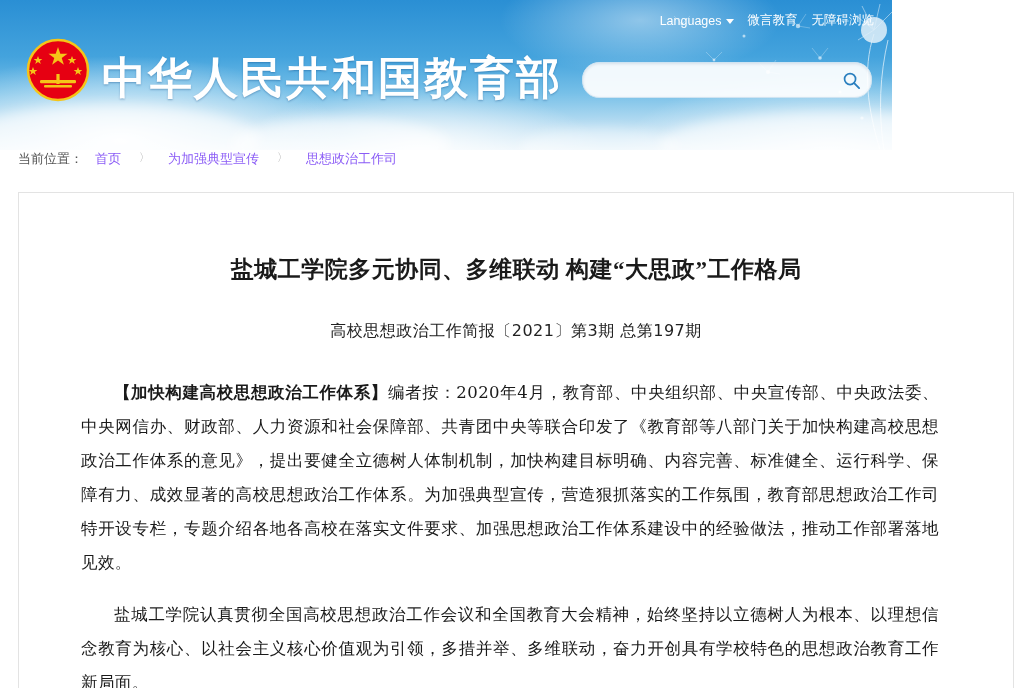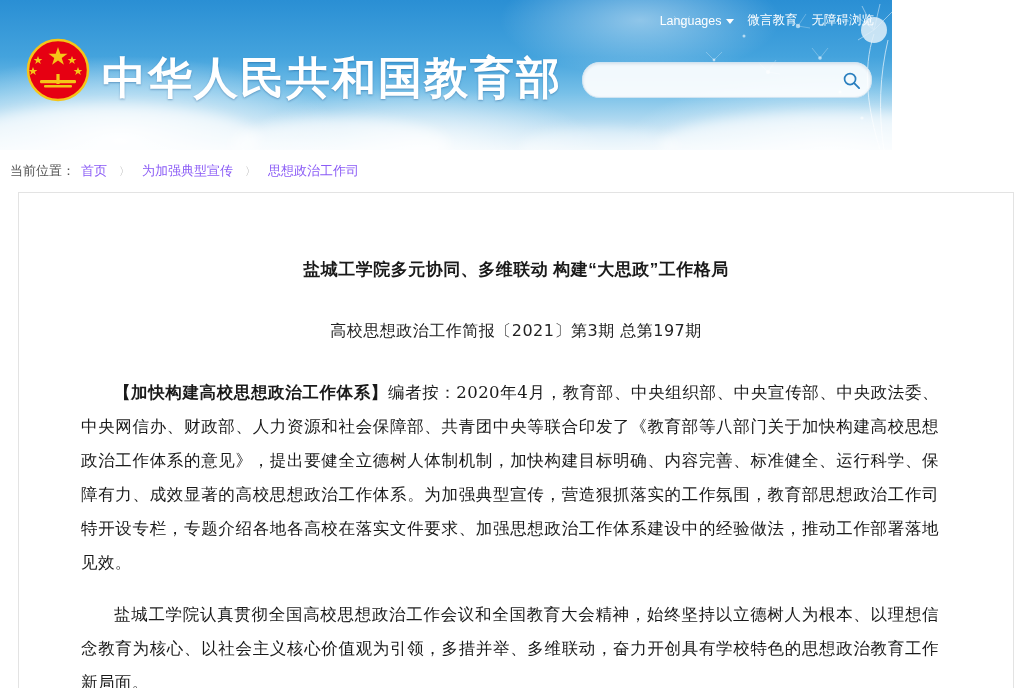--- a/index.html
+++ b/index.html
@@ -150,26 +150,25 @@
     cursor: pointer;
     display: flex;
     align-items: center;
     justify-content: center;
   }
 
   
   .breadcrumb {
     height: 42px;
     display: flex;
-    align-items: center;
-    padding-left: 10px;
+    padding-left: 18px;
     font-size: 13px;
     color: #555;
     background: #ffffff;
-    gap: 6px;
+    gap: 12px;
   }
   .breadcrumb .sep {
     color: #b5b5b5;
     font-size: 11px;
     margin: 0 6px;
   }
   .breadcrumb a {
     color: #8b5cf6;
     text-decoration: none;
   }
@@ -183,22 +182,22 @@
   .article {
     border: 1px solid #e3e3e3;
     border-bottom: none;
     background: #ffffff;
     min-height: 492px;
     padding: 40px 62px 10px 62px;
     box-sizing: border-box;
   }
   .art-title {
     text-align: center;
-    font-family: Liberation Sans, sans-serif;
-    font-size: 17px;
+    font-family: Liberation Serif, serif;
+    font-size: 23px;
     font-weight: bold;
     color: #1a1a1a;
     line-height: 34px;
     letter-spacing: 0.5px;
     margin: 20px 0 0 0;
   }
   .art-sub {
     text-align: center;
     font-family: "DejaVu Sans", "Liberation Sans", sans-serif;
     font-size: 16px;

